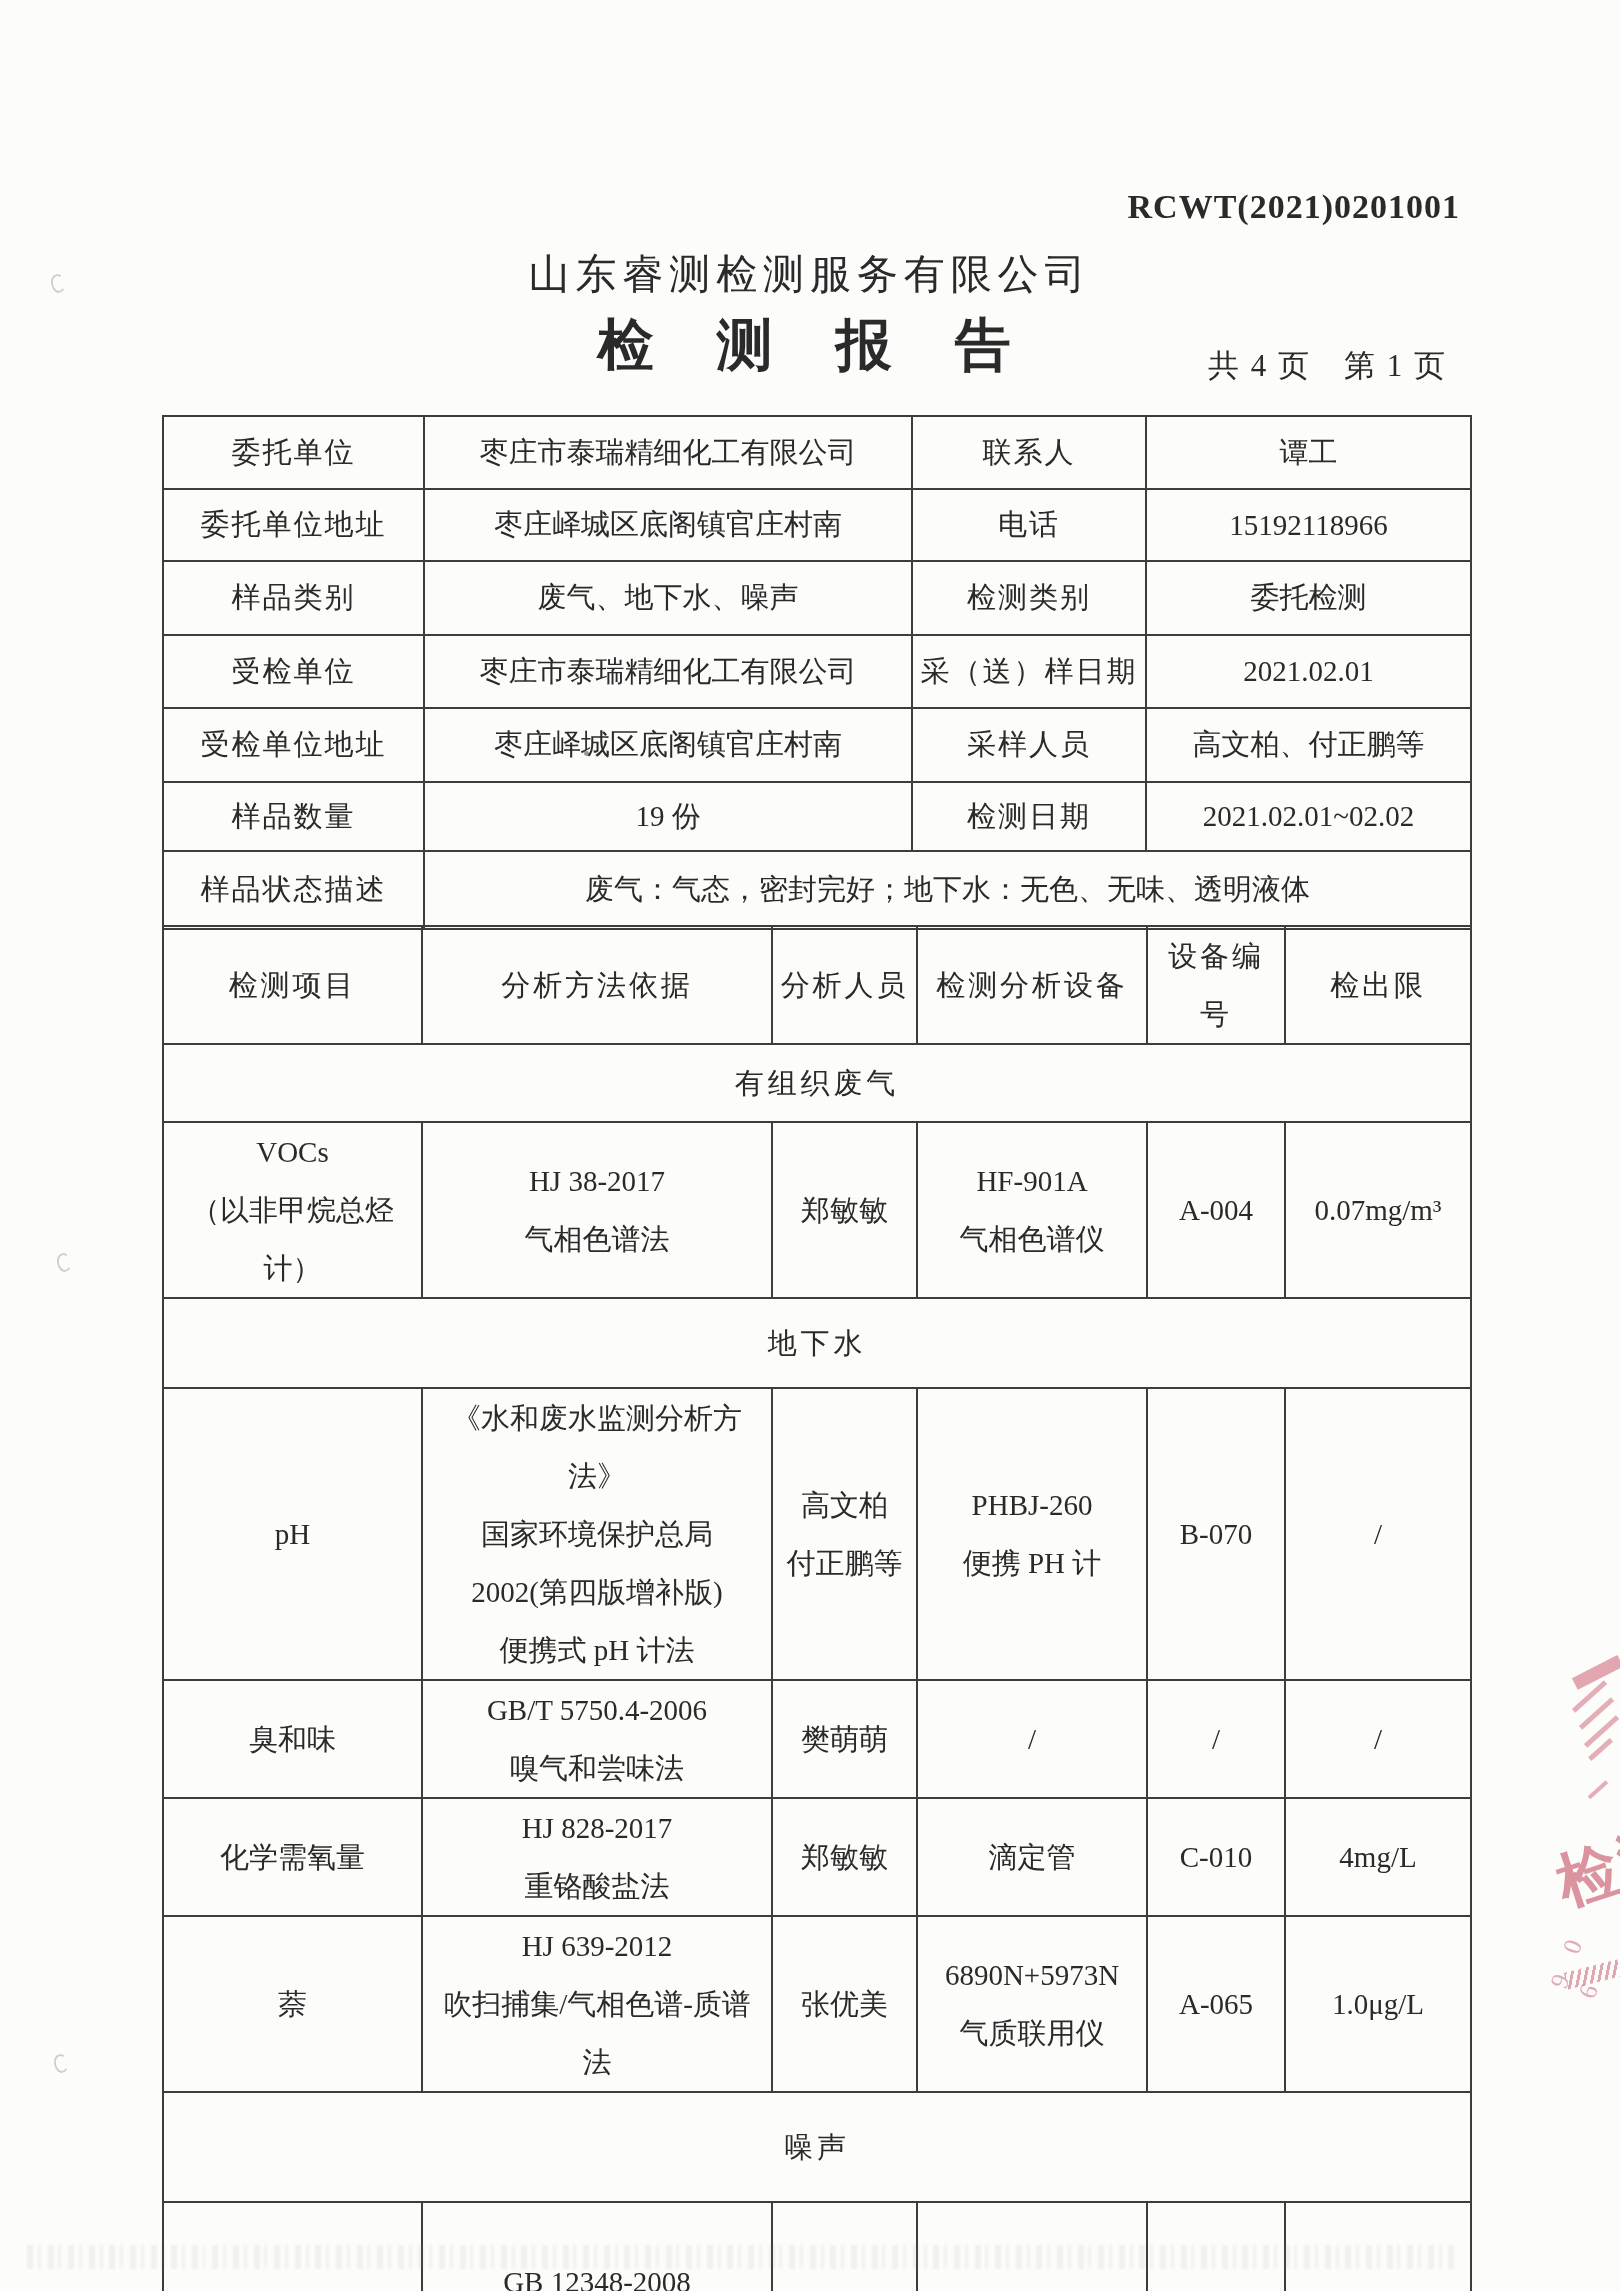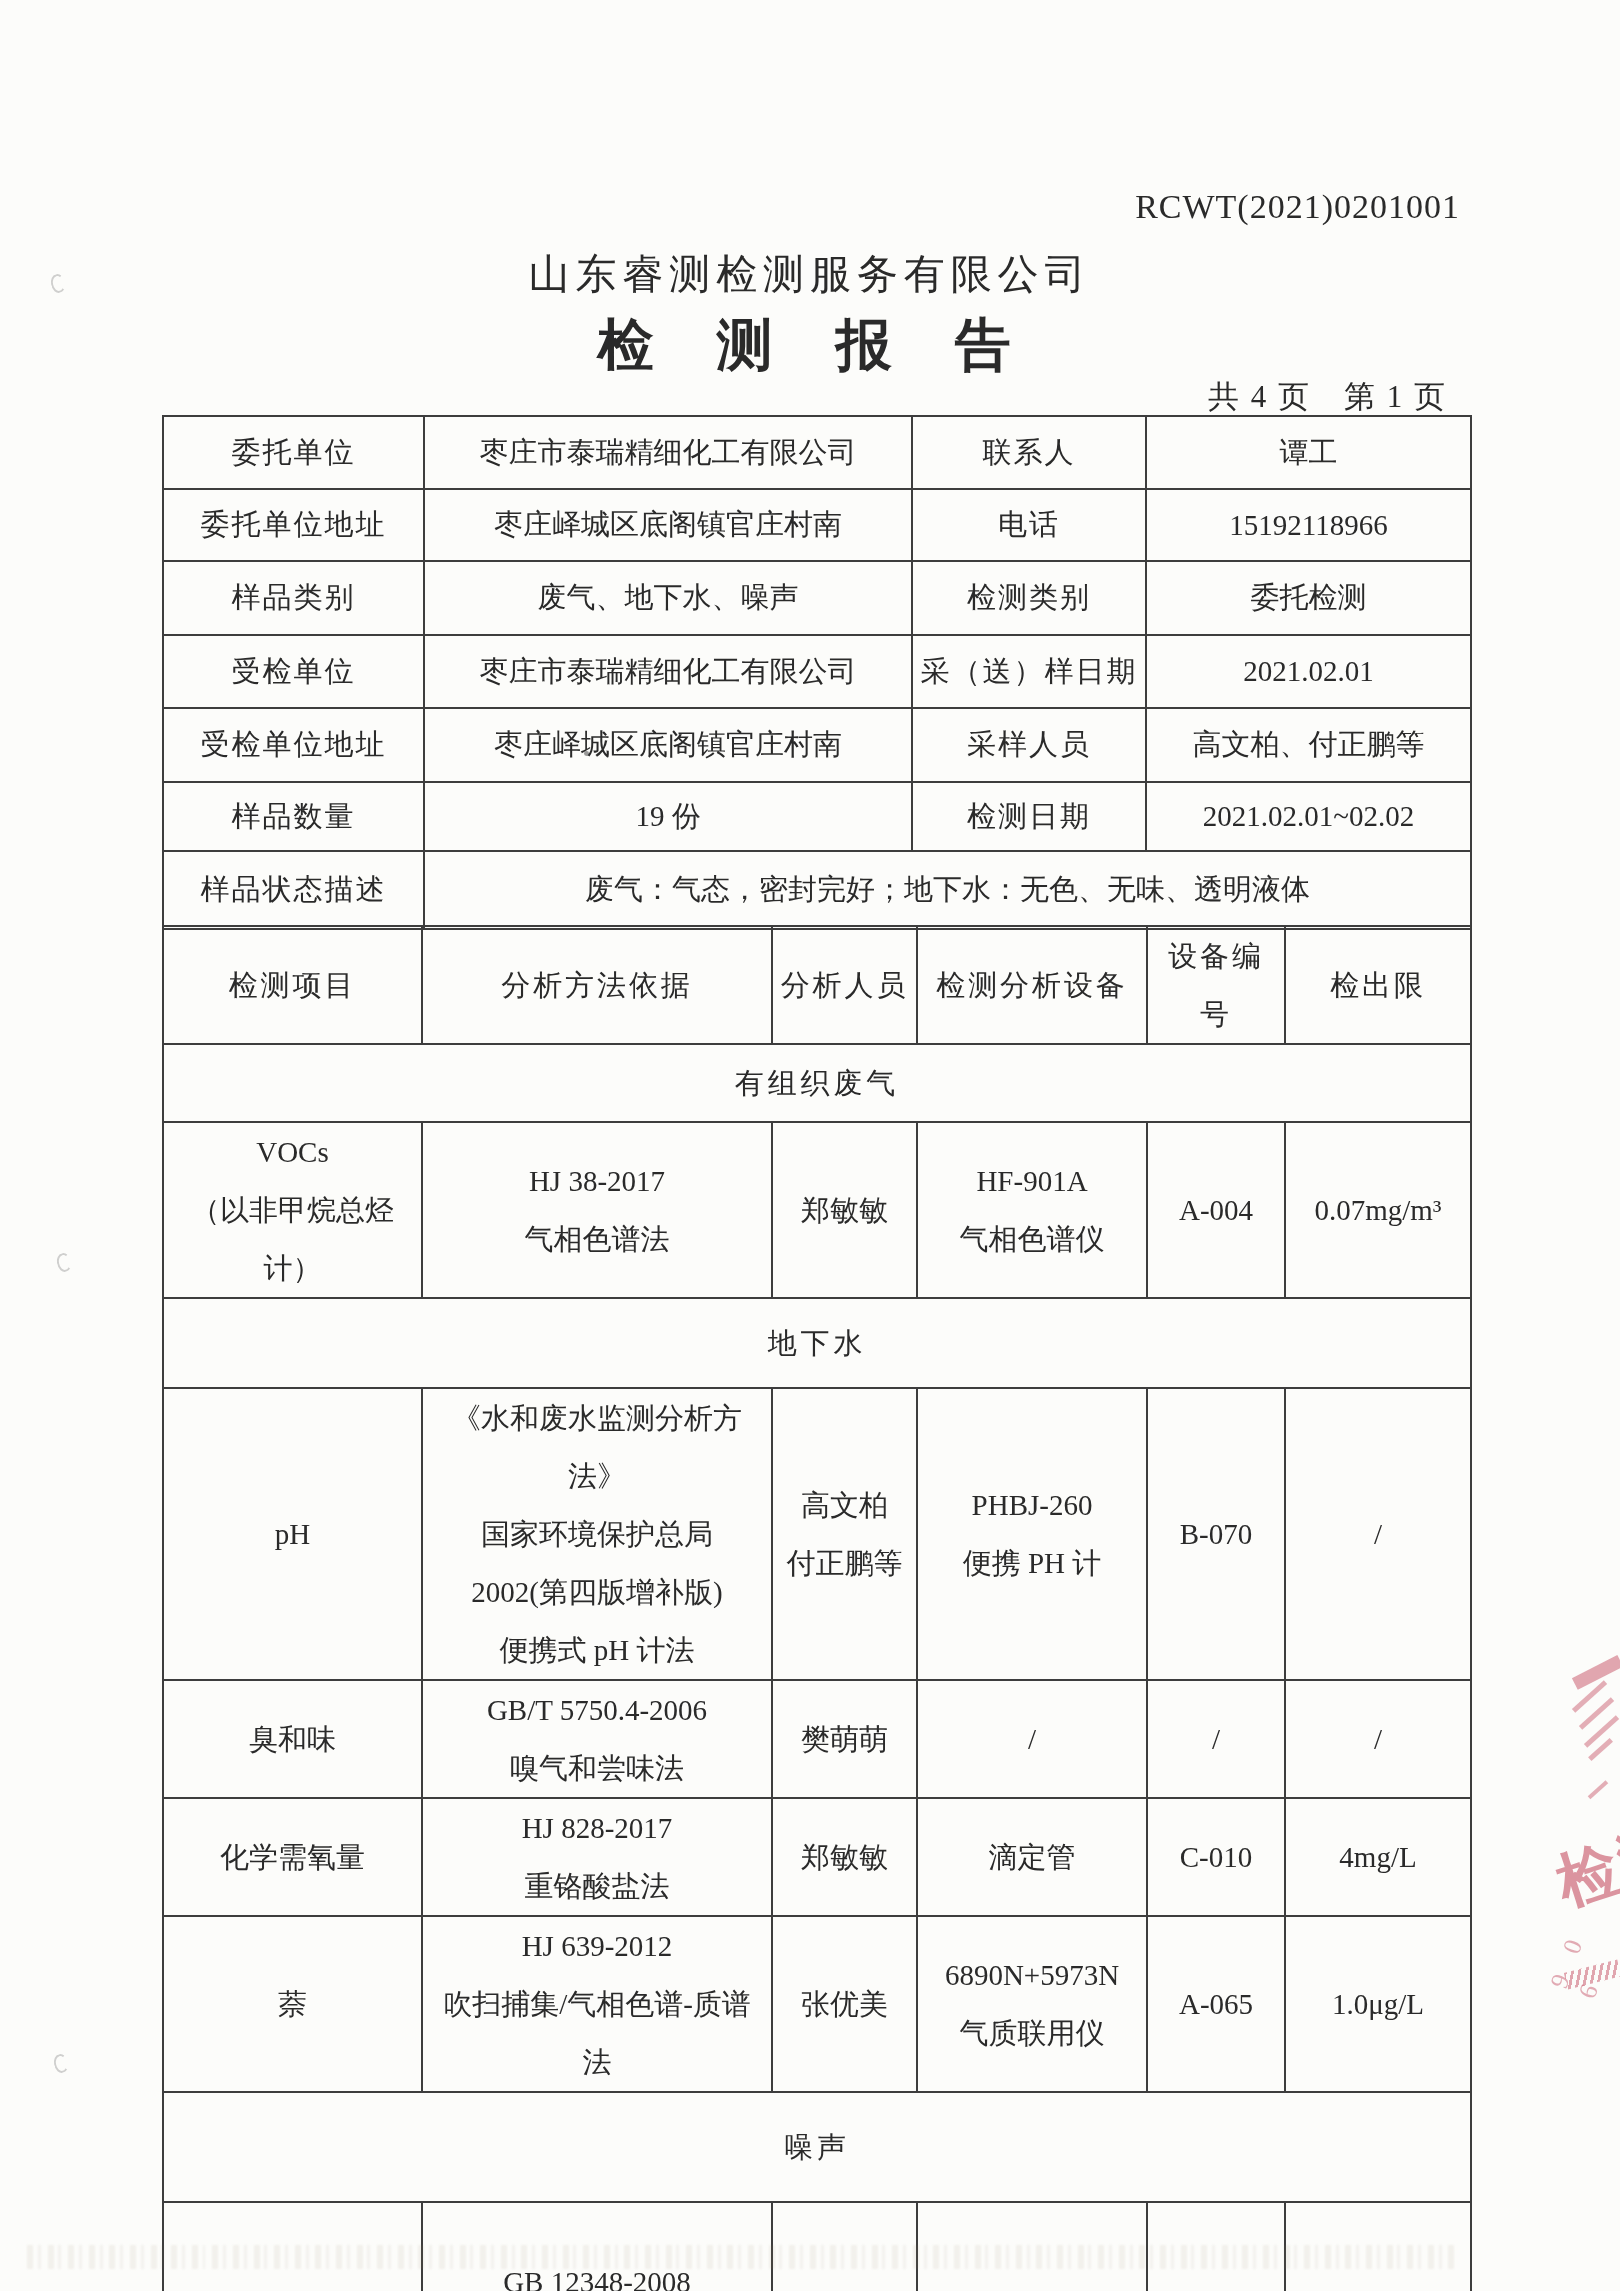--- a/index.html
+++ b/index.html
@@ -2,26 +2,26 @@
 <html><head>
 <meta charset="utf-8">
 <style>
   html,body{margin:0;padding:0;background:#e8e8e6;}
   .page{
     position:relative; width:1620px; height:2292px; margin:0 auto;
     background:#fcfcfa; overflow:hidden;
     font-family:"Liberation Serif","DejaVu Serif",serif;
     color:#2a2a2a;
   }
-  .report-no{position:absolute; top:188px; right:160px; font-size:34px; letter-spacing:1px;}
+  .report-no{position:absolute; top:188px; right:160px; font-size:34px; letter-spacing:1px;font-weight:bold;}
   .company{position:absolute; top:247px; left:0; width:100%; text-align:center;
     font-size:41px; letter-spacing:5.9px;}
   .title{position:absolute; top:308px; left:0; width:100%; text-align:center;
     font-size:56px; font-weight:bold; letter-spacing:11.8px; word-spacing:25.5px;}
-  .pagination{position:absolute; top:345px; right:173px; font-size:31px; letter-spacing:2px;margin-top:31px;}
+  .pagination{position:absolute; top:345px; right:173px; font-size:31px; letter-spacing:2px;}
 
   .tbl{position:absolute; left:162px; width:1308px; border-collapse:collapse; table-layout:fixed;}
   .tbl td{
     border:2px solid #3d3d3d; text-align:center; vertical-align:middle;
     font-size:29px; padding:0 5.9px; white-space:pre-line; overflow:hidden;
   }
   .info{top:415px;padding-left:47px;}
   .detail{top:925px;}
   .detail td{line-height:2.0;}
   .detail tr.hdr td{letter-spacing:2.9px;}

